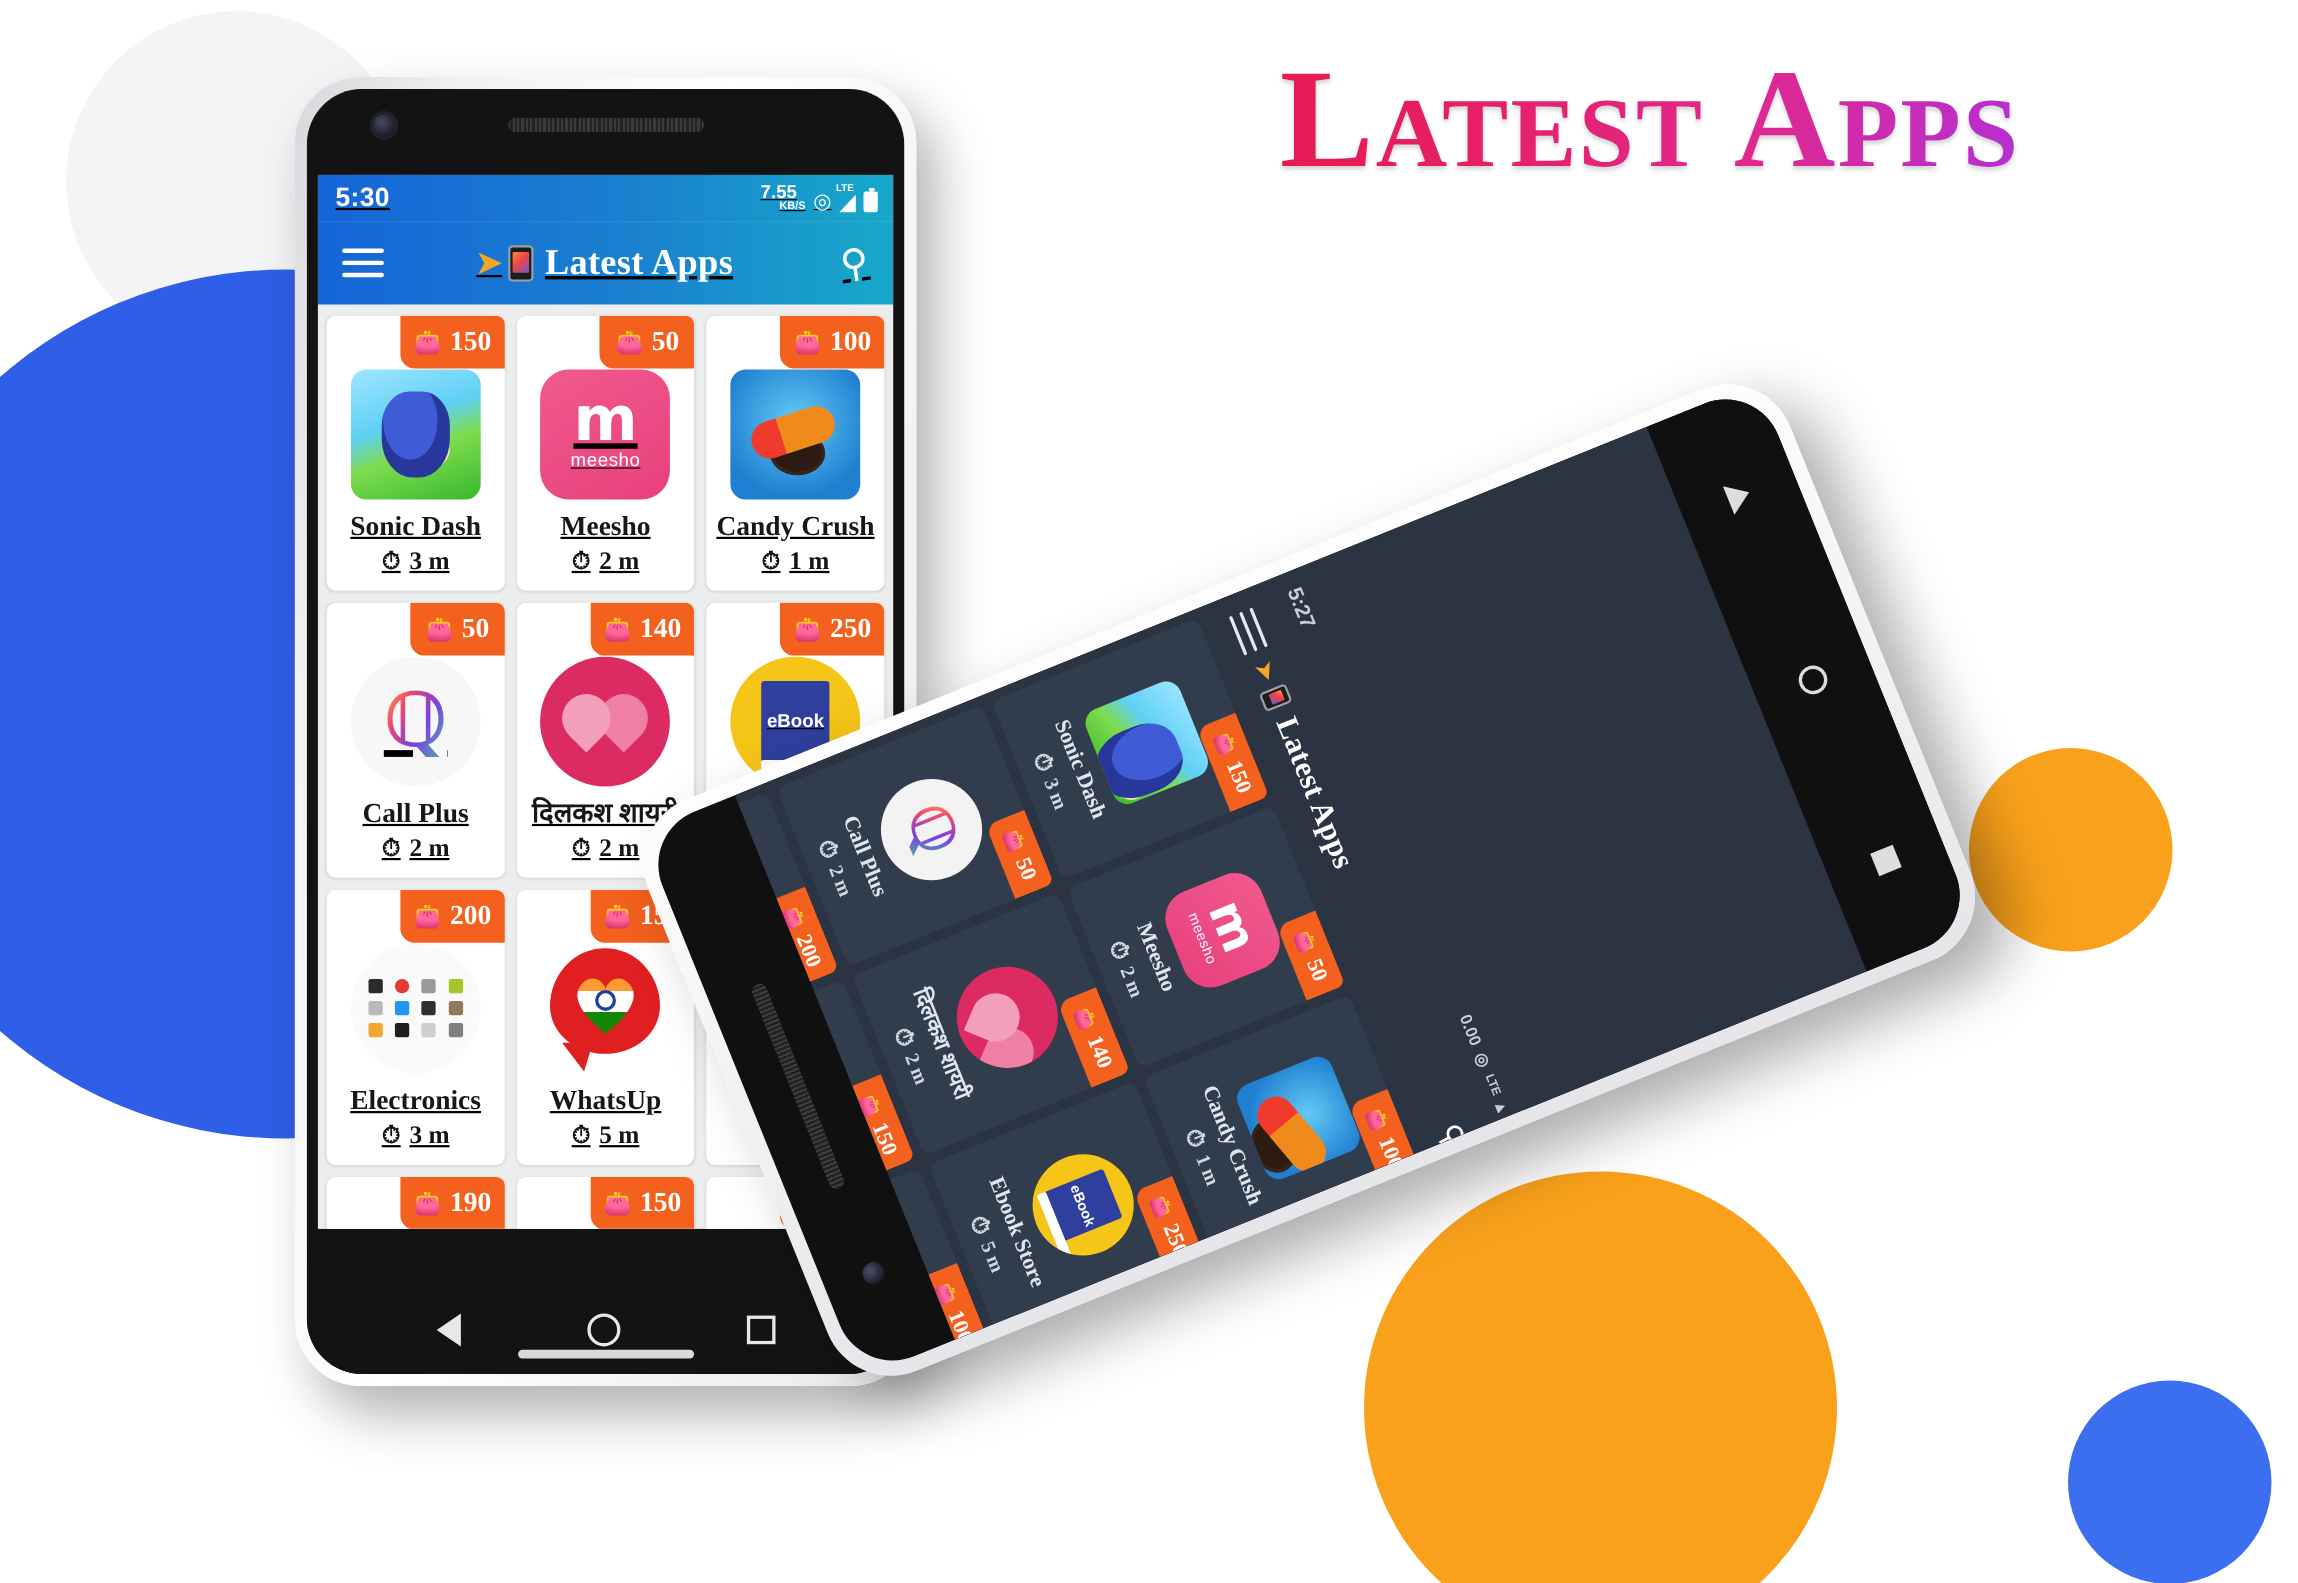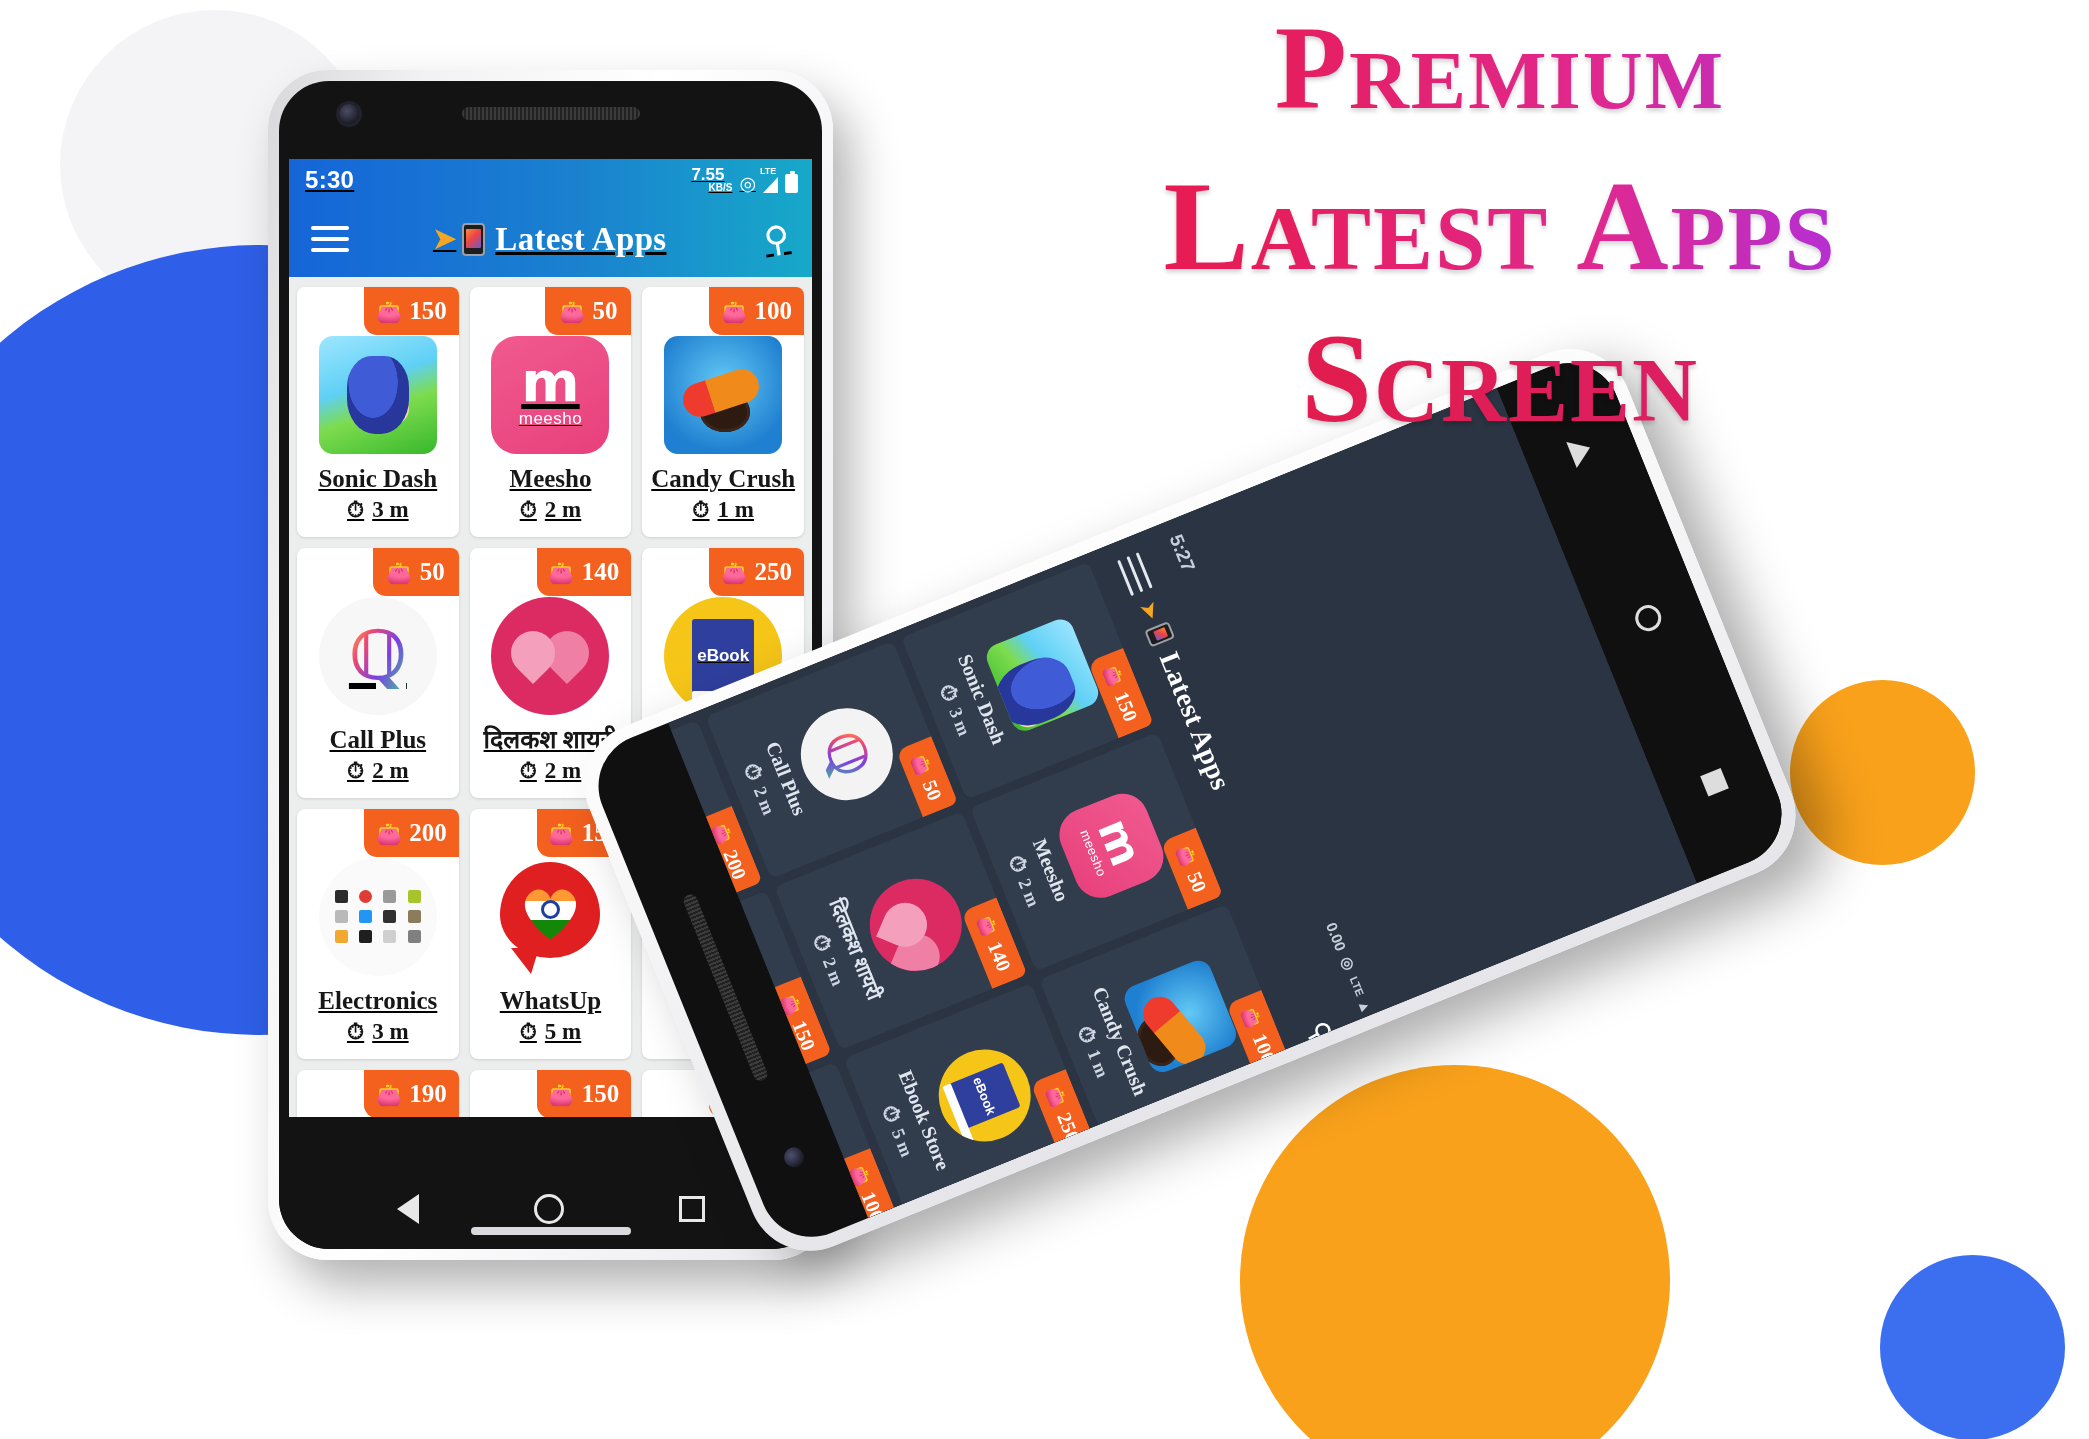--- a/index.html
+++ b/index.html
@@ -647,18 +647,16 @@
         <div id="p2-nav">
           <span class="p2-back"></span>
           <span class="p2-home"></span>
           <span class="p2-recent"></span>
         </div>
       </div>
     </div>
   </div>
 
   <div id="headline">
-    <div class="hl-line" id="hl1">Premium</div>
     <div class="hl-line" id="hl2">Latest Apps</div>
-    <div class="hl-line" id="hl3">Screen</div>
   </div>
 
 </div>
 
 </body></html>

